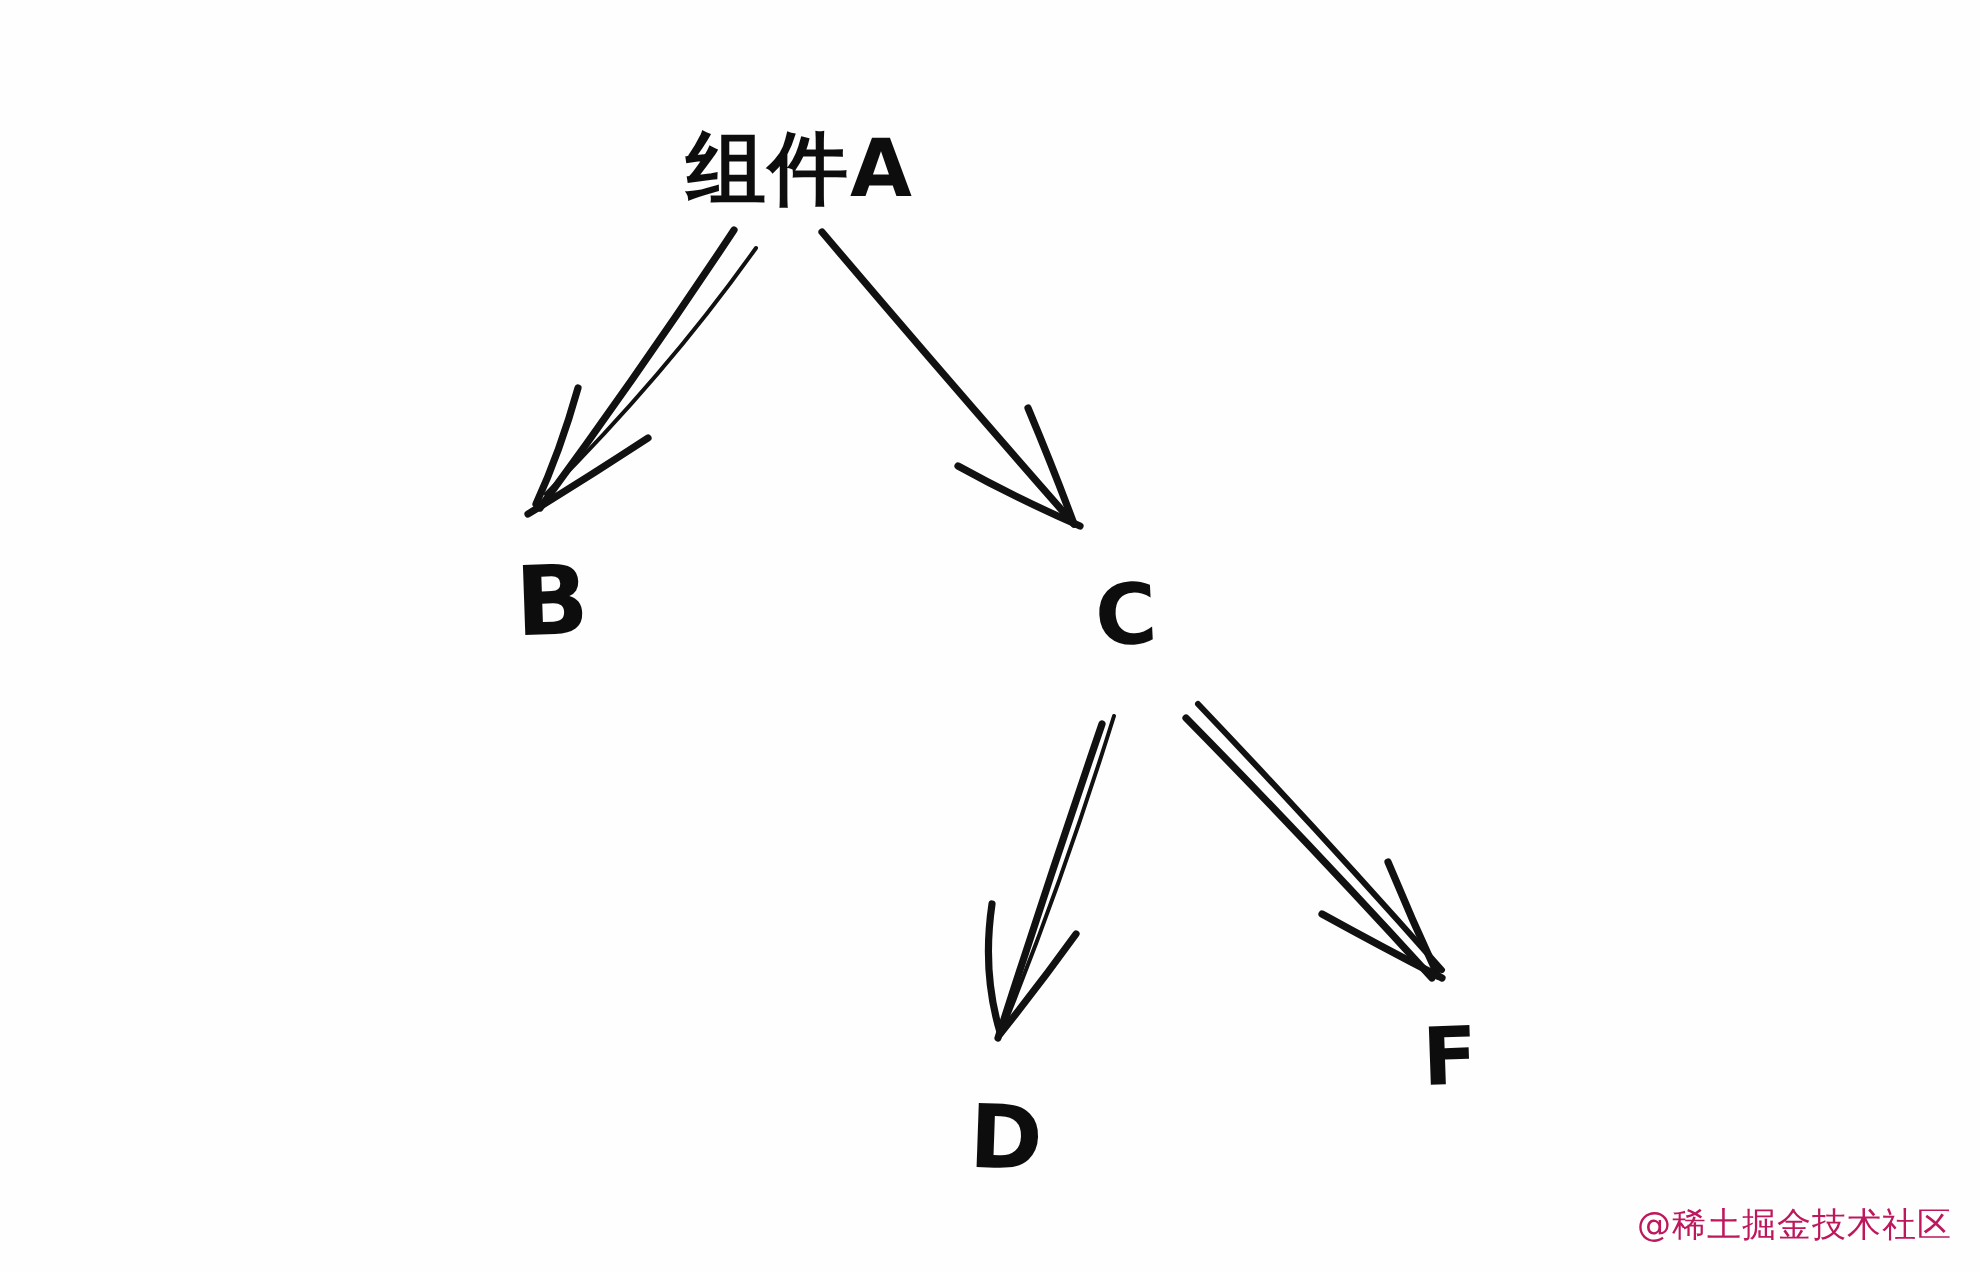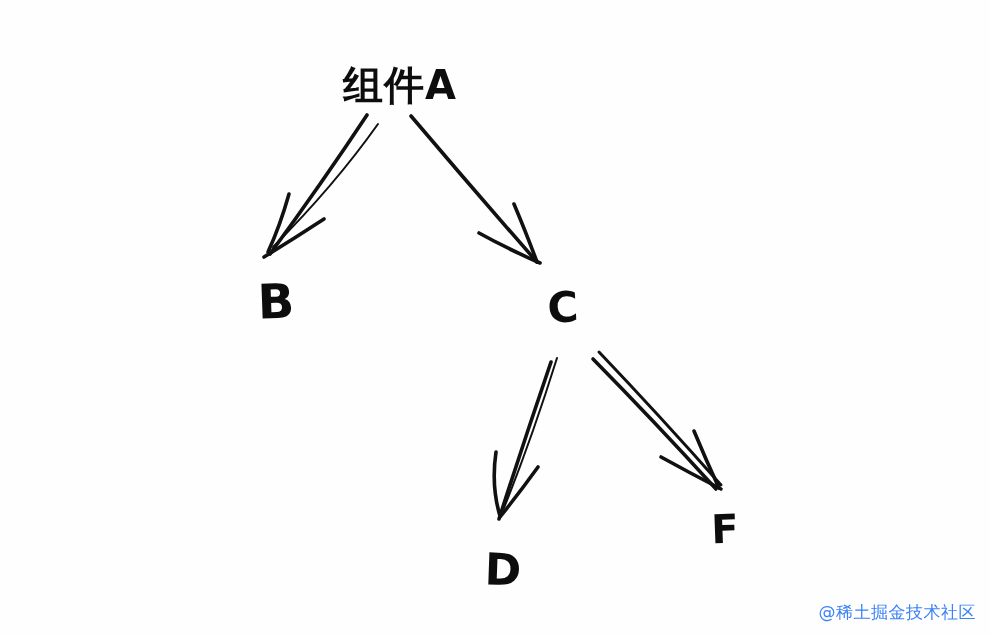--- a/index.html
+++ b/index.html
@@ -47,21 +47,21 @@
   }
   .leaf-b { font-size: 48px; transform: translate(-50%, -50%) rotate(-2deg); }
   .leaf-c { font-size: 42px; transform: translate(-50%, -50%) rotate(-3deg); }
   .leaf-d { font-size: 44px; transform: translate(-50%, -50%) rotate(2deg); }
   .leaf-f { font-size: 40px; transform: translate(-50%, -50%) rotate(-2deg); }
   .watermark {
     position: absolute;
     right: 14px;
     bottom: 12px;
     font-size: 17px;
-    color: #3b82f6;
+    color: #be185d;
     letter-spacing: 0.5px;
     white-space: nowrap;
     user-select: none;
   }
 </style>
 </head>
 <body>
 
 <div id="canvas">
 

